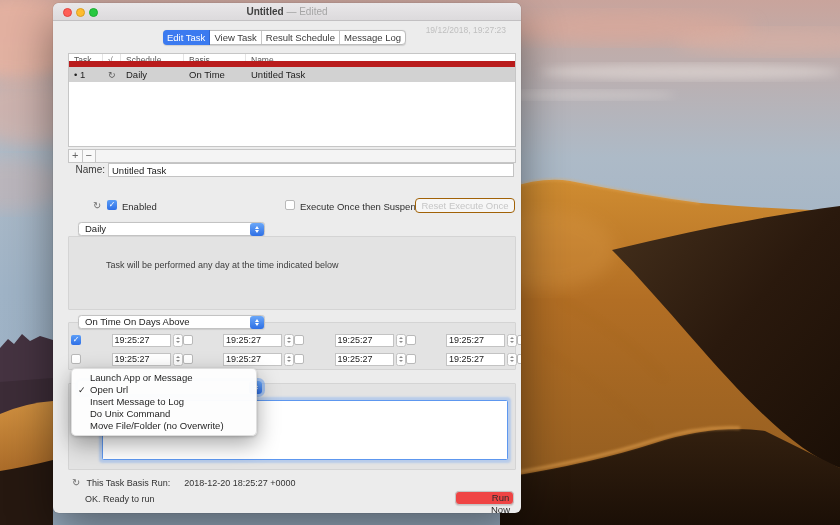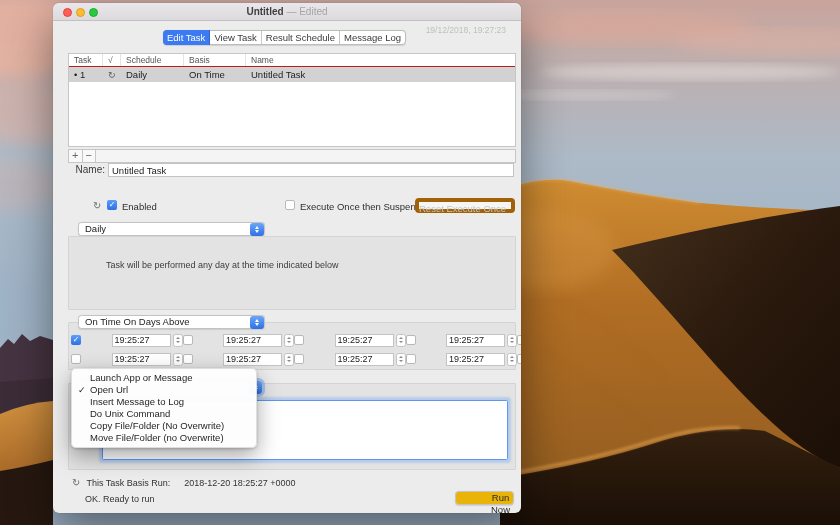--- a/index.html
+++ b/index.html
@@ -32,21 +32,21 @@
   .tab { font-size:9.5px; line-height:13px; color:#3a3a3a; padding:0 4px;
          border-right:1px solid #c7c7c7; display:flex; align-items:center; white-space:nowrap; }
   .tab:last-child { border-right:none; }
   .tab.selected { background:#3b7af0; color:#fff; margin:-1px 0 -1px -1px; border-radius:4px 0 0 4px;
                   border-right:1px solid #2f66d0; padding-top:1px; padding-bottom:1px; }
 
   
   .task-table { position:absolute; left:15px; top:50px; width:448px; height:94px;
                 background:#fff; border:1px solid #c6c6c6; }
   .thead { display:grid; grid-template-columns:34px 18px 63px 62px 1fr; height:13px;
-           border-bottom:1px solid #b91c1c; }
+           border-bottom:6px solid #b91c1c; }
   .th { font-size:8.5px; color:#555; line-height:12px; padding-left:5px;
         border-right:1px solid #e4e4e4; overflow:hidden; }
   .th:last-child { border-right:none; }
   .trow { display:grid; grid-template-columns:34px 18px 63px 62px 1fr; height:15px;
           background:#d2d2d2; align-items:center; }
   .td { font-size:9.5px; color:#222; padding-left:5px; white-space:nowrap; overflow:hidden; }
   .td .refresh { color:#5c5c5c; font-size:9px; }
 
   .table-bar { position:absolute; left:15px; top:146px; width:448px; height:14px;
                background:#f4f4f4; border:1px solid #c6c6c6; display:flex; }
@@ -63,22 +63,22 @@
 
   .checkbox { width:10px; height:10px; border-radius:2px; background:#fff;
               border:1px solid #b9b9b9; display:inline-flex; align-items:center; justify-content:center; }
   .checkbox.checked { background:linear-gradient(#5c9ef7,#2e6fe6); border:none; }
   .checkbox.checked span { color:#fff; font-size:8px; line-height:10px; }
   .checkbox span { display:block; }
   .cb-label { font-size:9.5px; color:#2e2e2e; }
 
   .opt-row { position:absolute; left:0; top:196px; width:468px; height:14px; }
   .disabled-btn { position:absolute; right:6px; top:-1px; width:100px; height:15px;
-                  background:#f6f6f6; border:4px solid #a16207; border-radius:4px;
-                  font-size:9.5px; line-height:13px; color:#c6c6c6; }
+                  background:#f6f6f6; border:1px solid #a16207; border-radius:4px;
+                  font-size:9.5px; line-height:13px; text-align:center; color:#c6c6c6; }
 
   
   .popup { position:absolute; height:14px; background:#fff; border:1px solid #c3c3c3;
            border-radius:3.5px; font-size:9.5px; color:#222; line-height:12px;
            padding-left:6px; display:flex; align-items:center;
            box-shadow:0 .5px 1px rgba(0,0,0,.1); }
   .popup .stepper { position:absolute; right:0; top:0; width:14px; height:12.5px;
                     background:linear-gradient(#6aa7f8,#2e6fe5); border-radius:3px;
                     display:flex; flex-direction:column; align-items:center; justify-content:center; gap:1.5px; }
   .tri-up { width:0; height:0; border-left:2.8px solid transparent; border-right:2.8px solid transparent;
@@ -121,21 +121,21 @@
   .menu-item { position:relative; height:12px; line-height:12px; font-size:9.5px;
                color:#1e1e1e; padding-left:18px; white-space:nowrap; }
   .menu-item .mcheck { position:absolute; left:6px; top:0; font-size:9px; color:#1e1e1e; }
 
   
   .footer-line1 { position:absolute; left:19px; top:474px; font-size:9px; color:#333;
                   display:flex; gap:6px; align-items:center; }
   .footer-line1 .val { margin-left:8px; }
   .status { position:absolute; left:32px; top:491px; font-size:9px; color:#333; }
   .run-btn { position:absolute; right:7px; top:488px; width:59px; height:14px;
-             background:#eab308; border:1px solid #c5c5c5; border-radius:4px;
+             background:#ef4444; border:1px solid #c5c5c5; border-radius:4px;
              font-size:9.5px; line-height:12px; text-align:center; color:#2b2b2b;
              box-shadow:0 .5px 1px rgba(0,0,0,.12);padding-left:32px; }
 </style>
 </head>
 <body>
 
 <div class="screen">
 
   <svg class="bg-svg" width="840" height="525" viewBox="0 0 840 525">
     <defs>
@@ -366,21 +366,20 @@
           <span class="tri-down"></span>
         </span>
     </div>
     <textarea class="action-textarea" style=""></textarea>
 
     <div class="menu">
       <div class="menu-item"><span>Launch App or Message</span></div>
       <div class="menu-item"><span class="mcheck">✓</span><span>Open Url</span></div>
       <div class="menu-item"><span>Insert Message to Log</span></div>
       <div class="menu-item"><span>Do Unix Command</span></div>
-      <div class="menu-item"><span>Copy File/Folder (No Overwrite)</span></div>
       <div class="menu-item"><span>Move File/Folder (no Overwrite)</span></div>
     </div>
 
     <div class="footer-line1">
       <span class="refresh">↻</span>
       <span>This Task Basis Run:</span>
       <span class="val">2018-12-20 18:25:27 +0000</span>
     </div>
     <div class="status">OK. Ready to run</div>
     <div class="run-btn">Run Now</div>

